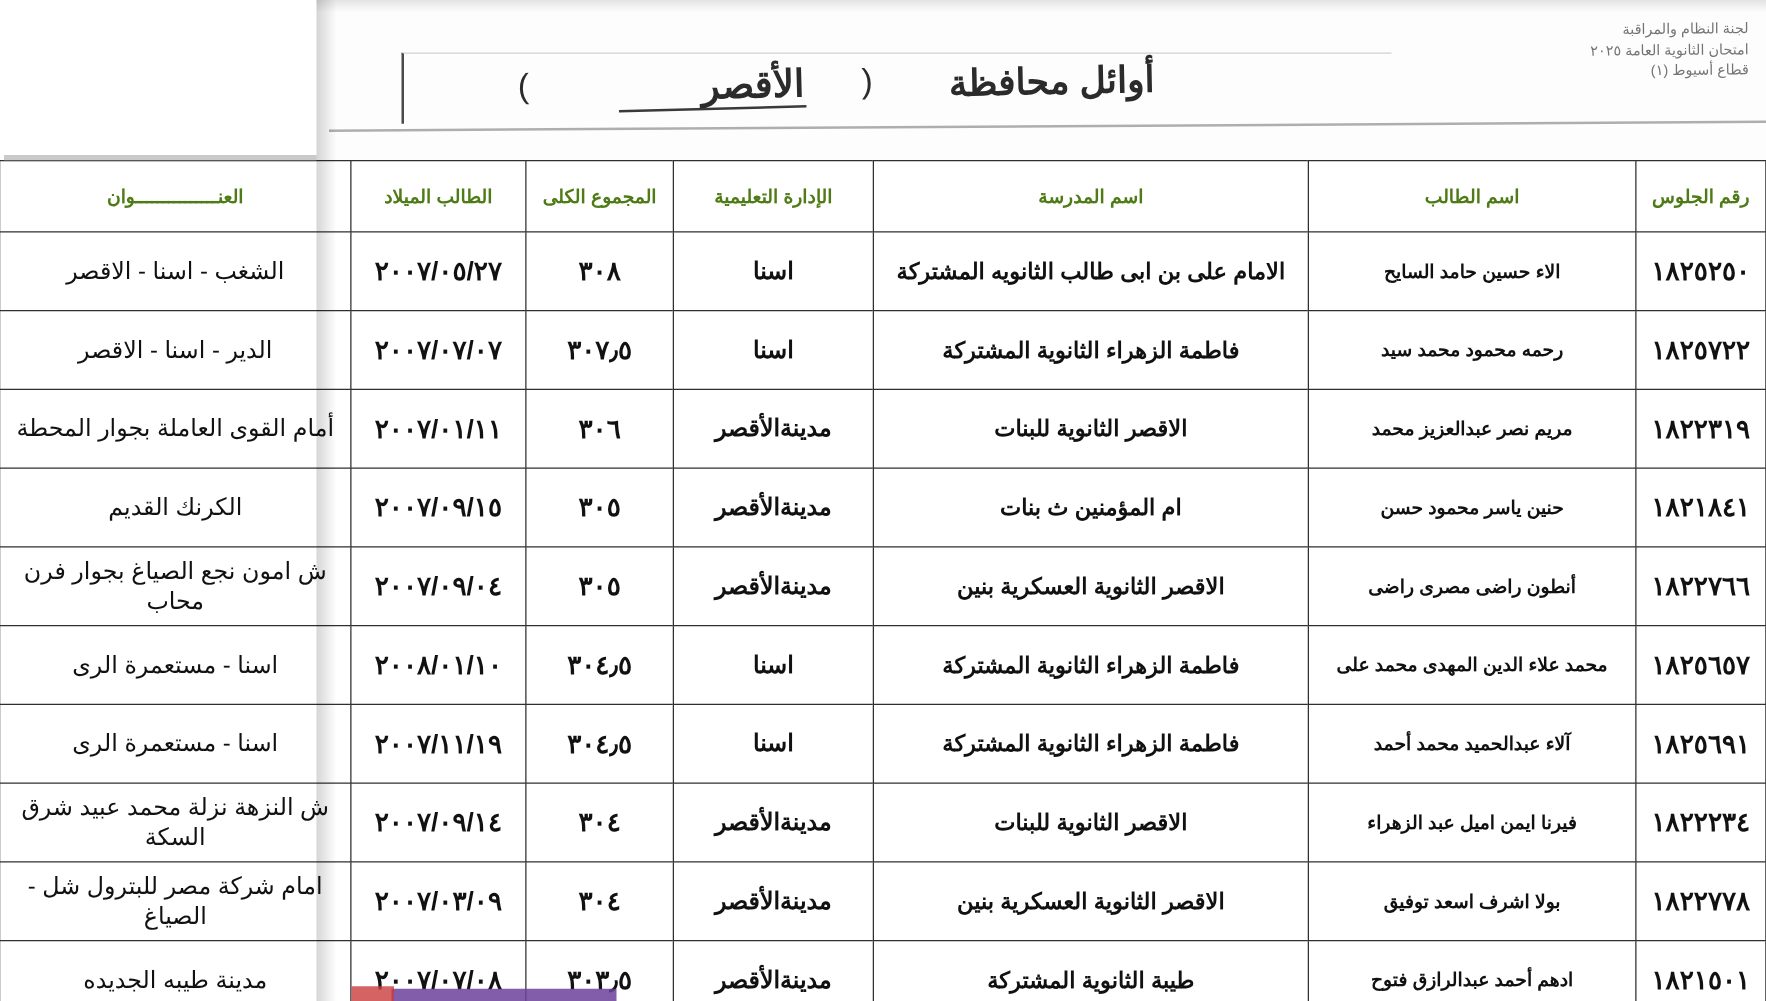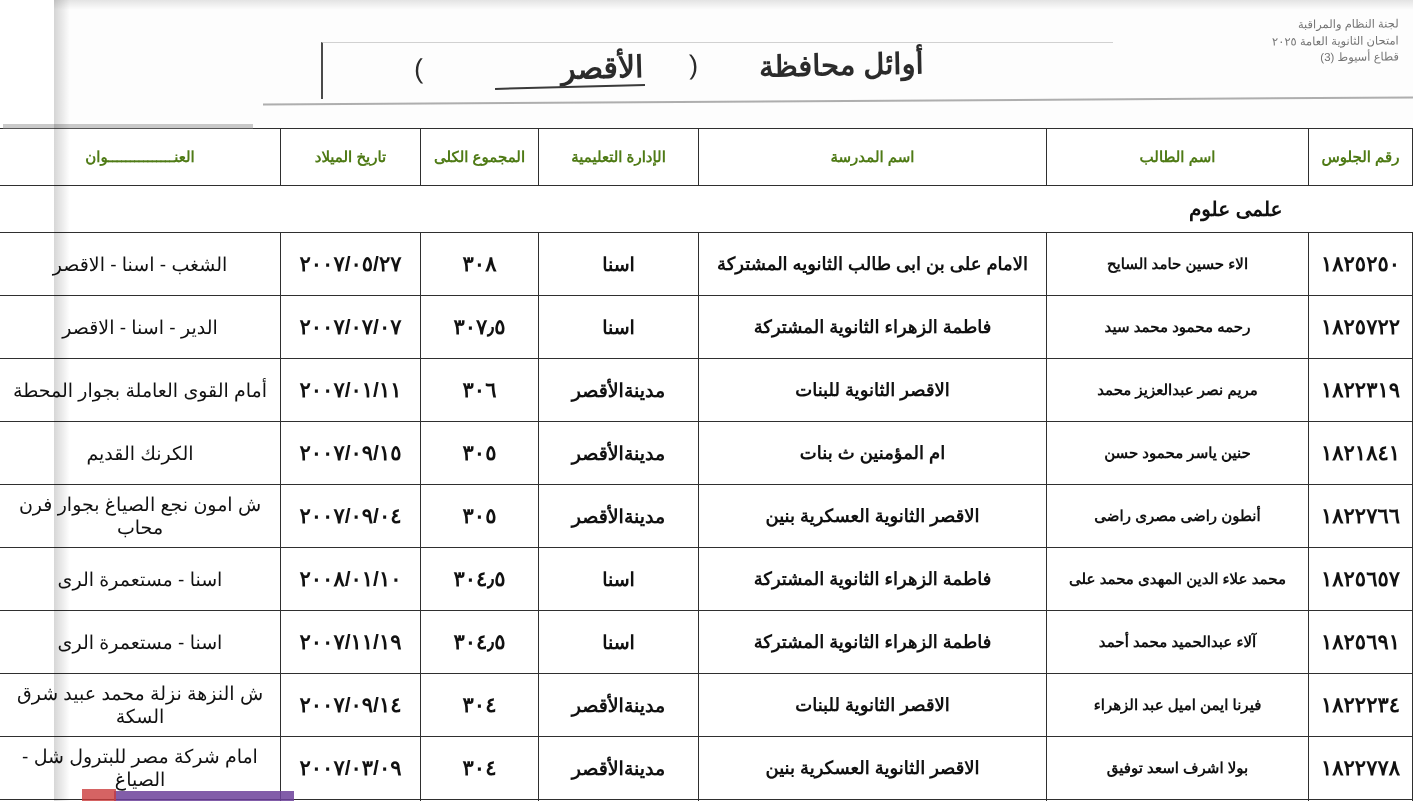--- a/index.html
+++ b/index.html
@@ -10,21 +10,21 @@
   body {
     width: 1413px;
     height: 801px;
     overflow: hidden;
     font-family: "Liberation Sans", sans-serif;
     color: #111;
     position: relative;
   }
   .page {
     position: relative;
-    width: 1359px;
+    width: 1160px;
     height: 801px;
     background: #fdfdfd;
     filter: grayscale(8%);
   }
 
   
   .header-zone {
     position: relative;
     height: 128px;
   }
@@ -220,21 +220,21 @@
 </head>
 <body>
 
 <div class="page">
 
   <div class="header-zone">
 
     <div class="top-right-block">
       <div>لجنة النظام والمراقبة</div>
       <div>امتحان الثانوية العامة ٢٠٢٥</div>
-      <div>قطاع أسيوط (3)</div>
+      <div>قطاع أسيوط (١)</div>
     </div>
 
     <div class="title-row">
       <div class="title-box"></div>
       <div class="title-main">أوائل محافظة</div>
       <div class="title-paren-open">(</div>
       <div class="title-gov">الأقصر</div>
       <div class="title-underline"></div>
       <div class="title-paren-close">)</div>
     </div>
@@ -253,28 +253,25 @@
       <col class="col-birth">
       <col class="col-addr">
     </colgroup>
     <thead>
       <tr>
         <th>رقم الجلوس</th>
         <th>اسم الطالب</th>
         <th>اسم المدرسة</th>
         <th>الإدارة التعليمية</th>
         <th>المجموع الكلى</th>
-        <th>تاريخ الميلاد</th>
+        <th>الطالب الميلاد</th>
         <th class="dots">العنـــــــــــــــوان</th>
       </tr>
     </thead>
     <tbody>
-      <tr class="section-row">
-        <td colspan="7">علمى علوم</td>
-      </tr>
     <tr class="data-row">
           <td class="seat">١٨٢٥٢٥٠</td>
           <td class="name">الاء حسين حامد السايح</td>
           <td class="school">الامام على بن ابى طالب الثانويه المشتركة</td>
           <td class="admin">اسنا</td>
           <td class="total">٣٠٨</td>
           <td class="birth">٢٠٠٧/٠٥/٢٧</td>
           <td class="addr">الشغب - اسنا - الاقصر</td>
         </tr>
         <tr class="data-row">

